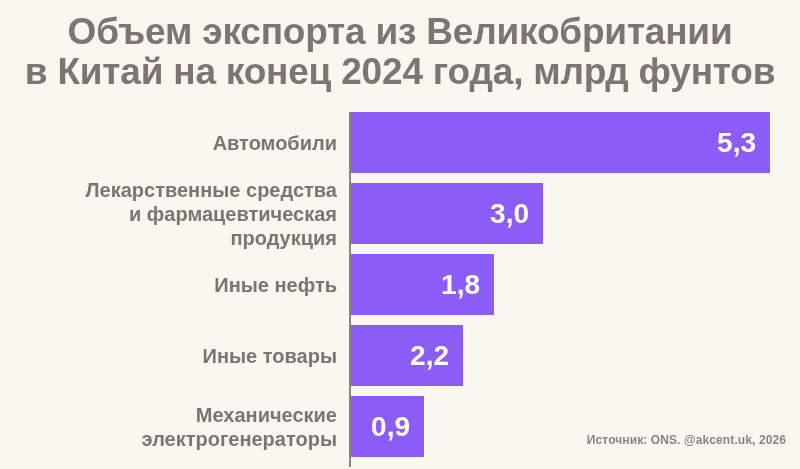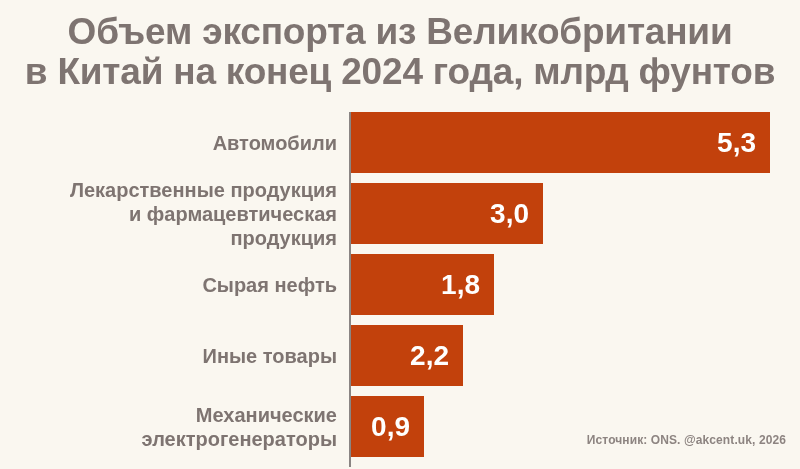--- a/index.html
+++ b/index.html
@@ -85,21 +85,21 @@
     line-height: 24px;
   }
   .cat-label span {
     display: block;
   }
   .bar {
     position: absolute;
     left: 351px;
     top: 0;
     height: 61px;
-    background: #c2410c;
+    background: #8b5cf6;
     display: flex;
     align-items: center;
     justify-content: flex-end;
     box-sizing: border-box;
     padding-right: 14px;
   }
   .bar-value {
     color: #ffffff;
     font-size: 28px;
     font-weight: bold;
@@ -139,33 +139,33 @@
           <span>Автомобили</span>
         </div>
         <div class="bar" style="width:419px">
           <span class="bar-value">5,3</span>
         </div>
       </div>
 
       <div class="row">
         <div class="cat-label">
           <div>
-            <span>Лекарственные продукция</span>
+            <span>Лекарственные средства</span>
             <span>и фармацевтическая</span>
             <span>продукция</span>
           </div>
         </div>
         <div class="bar" style="width:192px">
           <span class="bar-value">3,0</span>
         </div>
       </div>
 
       <div class="row">
         <div class="cat-label">
-          <span>Сырая нефть</span>
+          <span>Иные нефть</span>
         </div>
         <div class="bar" style="width:143px">
           <span class="bar-value">1,8</span>
         </div>
       </div>
 
       <div class="row">
         <div class="cat-label">
           <span>Иные товары</span>
         </div>

